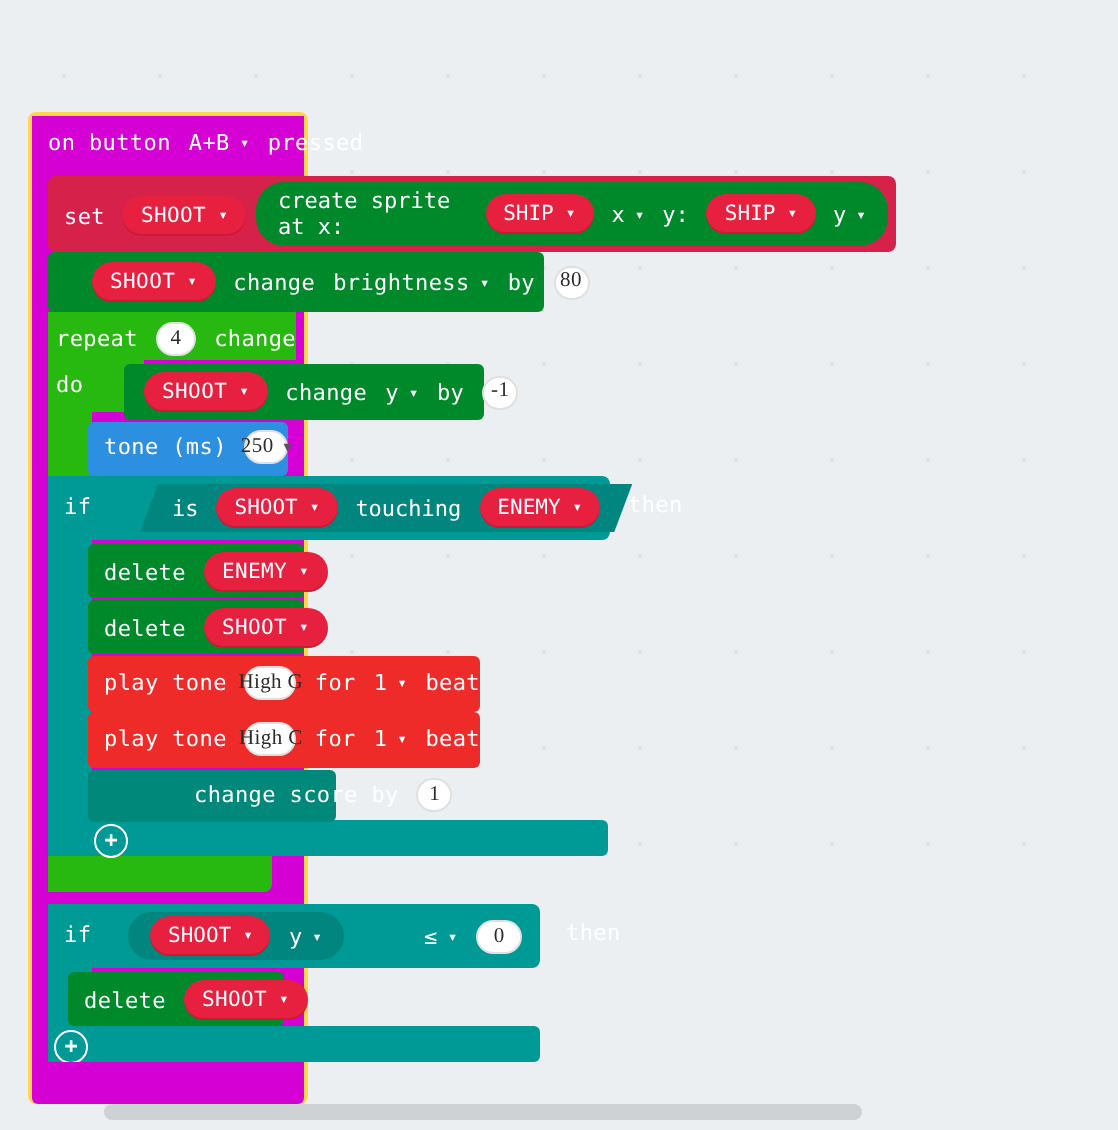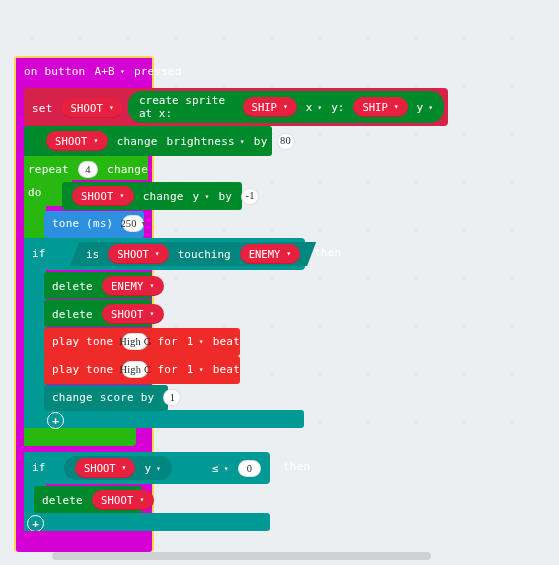--- a/index.html
+++ b/index.html
@@ -204,21 +204,21 @@
     <div class="row" style="padding:5px 0 0 8px;">
       <span class="lbl">play tone</span>
       <span class="numf">High C</span>
       <span class="lbl">for</span>
       <span class="ddl">1</span>
       <span class="lbl">beat</span>
     </div>
   </div>
 
   <div class="blk" style="left:44px;top:385px;width:124px;height:26px;background:#00897b;border-radius:3px;">
-    <div class="row" style="padding:4px 0 0 8px;">
+    <div class="row" style="padding:4px 0 0 8px;margin-left:45px;">
       <span class="lbl">change score by</span>
       <span class="numf">1</span>
     </div>
   </div>
 
   <div class="blk" style="left:24px;top:452px;width:22px;height:78px;background:#009a96;"></div>
   <div class="blk" style="left:24px;top:452px;width:246px;height:32px;background:#009a96;border-radius:0 4px 4px 0;">
     <div class="row" style="padding:9px 0 0 8px;">
       <span class="lbl">if</span>
     </div>

